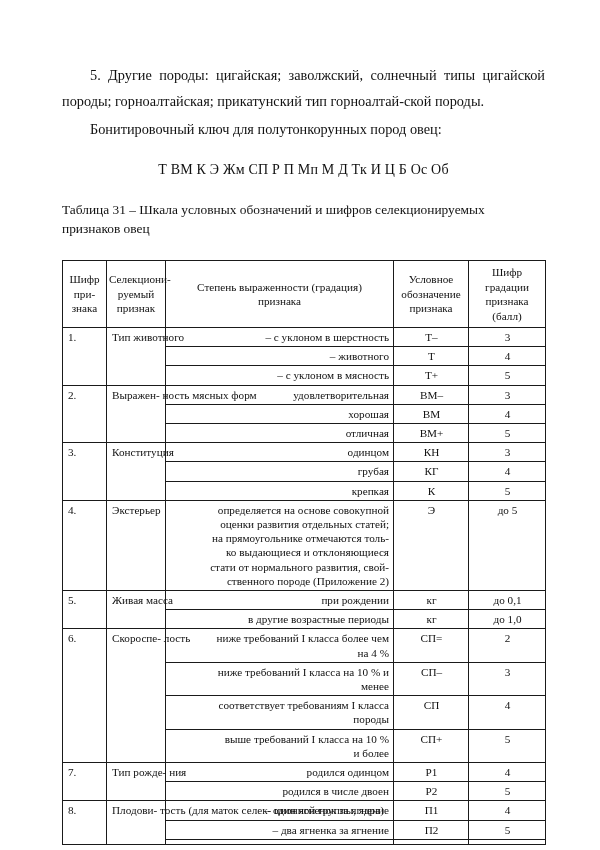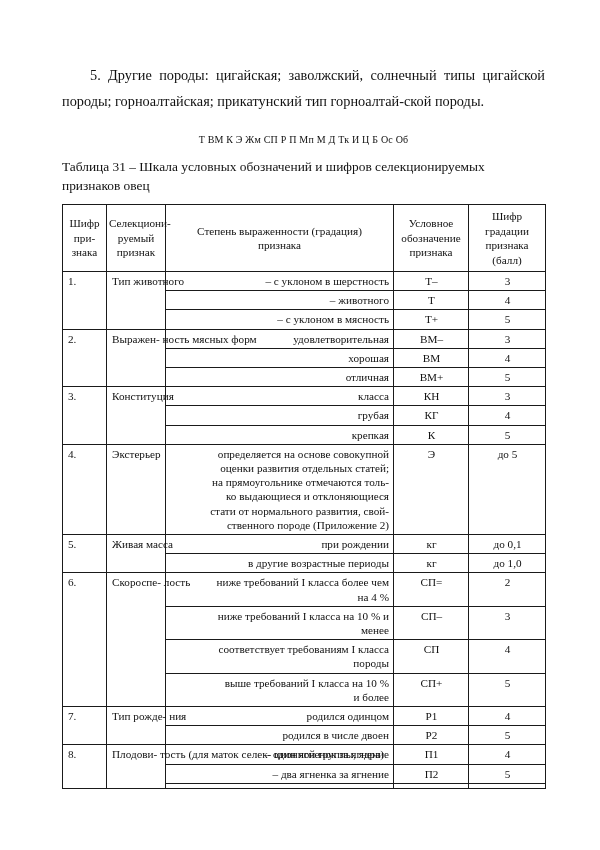--- a/index.html
+++ b/index.html
@@ -30,40 +30,40 @@
     text-align: justify;
     text-indent: 28px;
     hyphens: manual;
   }
   p.body-par.second {
     margin-top: 2px;
   }
   .code-line {
     margin-top: 20px;
     text-align: center;
-    font-size: 10px;
+    font-size: 14px;
     letter-spacing: 0.2px;
   }
   .table-caption {
-    margin-top: 12px;
+    margin-top: 22px;
     font-size: 13.4px;
     line-height: 19px;
     font-family: Liberation Serif, serif;
   }
   .table-caption .cap-line1 {
     display: block;
     text-align: left;
   }
   .table-caption .cap-line2 {
     display: block;
     text-align: left;
     padding-right: 40px;
   }
   table.grid {
-    margin-top: 9px;
+    margin-top: 22px;
     border-collapse: collapse;
     width: 483px;
     table-layout: fixed;
     font-size: 11.2px;
     line-height: 14.2px;
   }
   table.grid th, table.grid td {
     border: 1px solid #1a1a1a;
     padding: 2px 4px 2px 5px;
     vertical-align: top;
@@ -95,20 +95,21 @@
     font-size: 12.6px;
   }
 </style>
 </head>
 <body>
 
 <div class="page">
 
   <p class="body-par">5. Другие породы: цигайская; заволжский, солнечный типы цигайской породы; горноалтайская; прикатунский тип горноалтай-ской породы.</p>
 
+  <p class="body-par second">Бонитировочный ключ для  полутонкорунных пород овец:</p>
 
   <div class="code-line">Т ВМ К Э  Жм СП Р П Мп М Д Тк И  Ц Б Ос Об</div>
 
   <div class="table-caption">
     <span class="cap-line1">Таблица 31 –  Шкала условных обозначений и шифров селекционируемых</span>
     <span class="cap-line2">признаков овец</span>
   </div>
 
   <table class="grid">
     <colgroup>
@@ -171,21 +172,21 @@
           <td class="score">4</td>
         </tr>
         <tr>
           <td class="grade multi">отличная</td>
           <td class="sym">ВМ+</td>
           <td class="score">5</td>
         </tr>
         <tr>
           <td class="num" rowspan="3">3.</td>
           <td class="trait multi" rowspan="3">Конституция</td>
-          <td class="grade multi">класса</td>
+          <td class="grade multi">одинцом</td>
           <td class="sym">КН</td>
           <td class="score">3</td>
         </tr>
         <tr>
           <td class="grade multi">грубая</td>
           <td class="sym">КГ</td>
           <td class="score">4</td>
         </tr>
         <tr>
           <td class="grade multi">крепкая</td>

